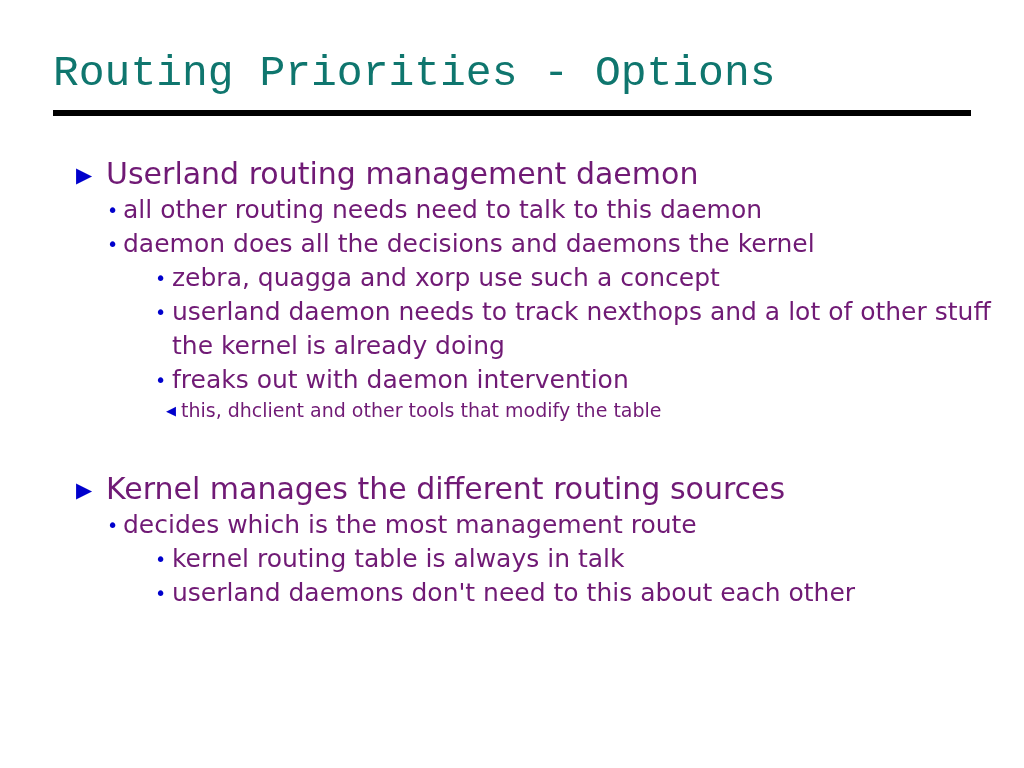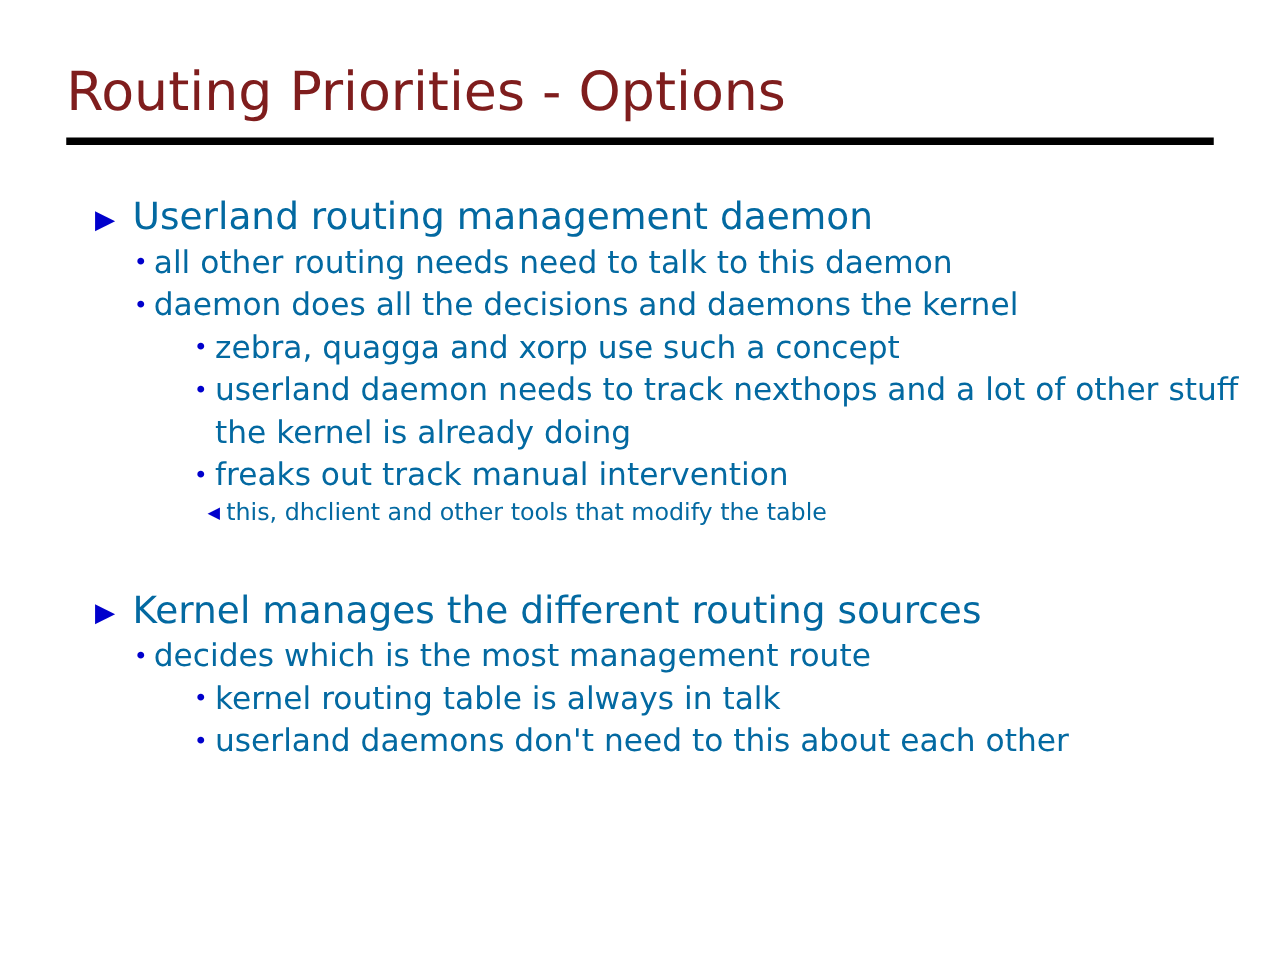--- a/index.html
+++ b/index.html
@@ -27,22 +27,23 @@
     position: absolute;
     left: 53px;
     top: 48px;
     width: 920px;
   }
   .slide-title {
     font-size: 43px;
     line-height: 52px;
     font-weight: normal;
     letter-spacing: 0px;
-    color: #7f1d1d;
+    color: #0f766e;
     white-space: nowrap;
+    font-family: Liberation Mono, monospace;
   }
   .title-rule {
     position: absolute;
     left: 53px;
     top: 110px;
     width: 918px;
     height: 6px;
     background: #000000;
   }
 
@@ -62,21 +63,21 @@
   .bullet .marker {
     position: absolute;
     top: 0;
     color: #0000cc;
     line-height: inherit;
     font-weight: normal;
   }
 
   .bullet .btext {
     display: block;
-    color: #0369a1;
+    color: #701a75;
   }
 
   
   .lvl1 {
     font-size: 30px;
     line-height: 38px;
     margin-left: 76px;
     padding-left: 30px;
   }
   .lvl1 .marker {
@@ -160,21 +161,21 @@
       <span class="btext">zebra, quagga and xorp use such a concept</span>
     </div>
 
     <div class="bullet lvl3">
       <span class="marker">•</span>
       <span class="btext">userland daemon needs to track nexthops and a lot of other stuff the kernel is already doing</span>
     </div>
 
     <div class="bullet lvl3">
       <span class="marker">•</span>
-      <span class="btext">freaks out track manual intervention</span>
+      <span class="btext">freaks out with daemon intervention</span>
     </div>
 
     <div class="bullet lvl4">
       <span class="marker">◀</span>
       <span class="btext">this, dhclient and other tools that modify the table</span>
     </div>
 
     <div class="section-gap"></div>
 
     <div class="bullet lvl1">

